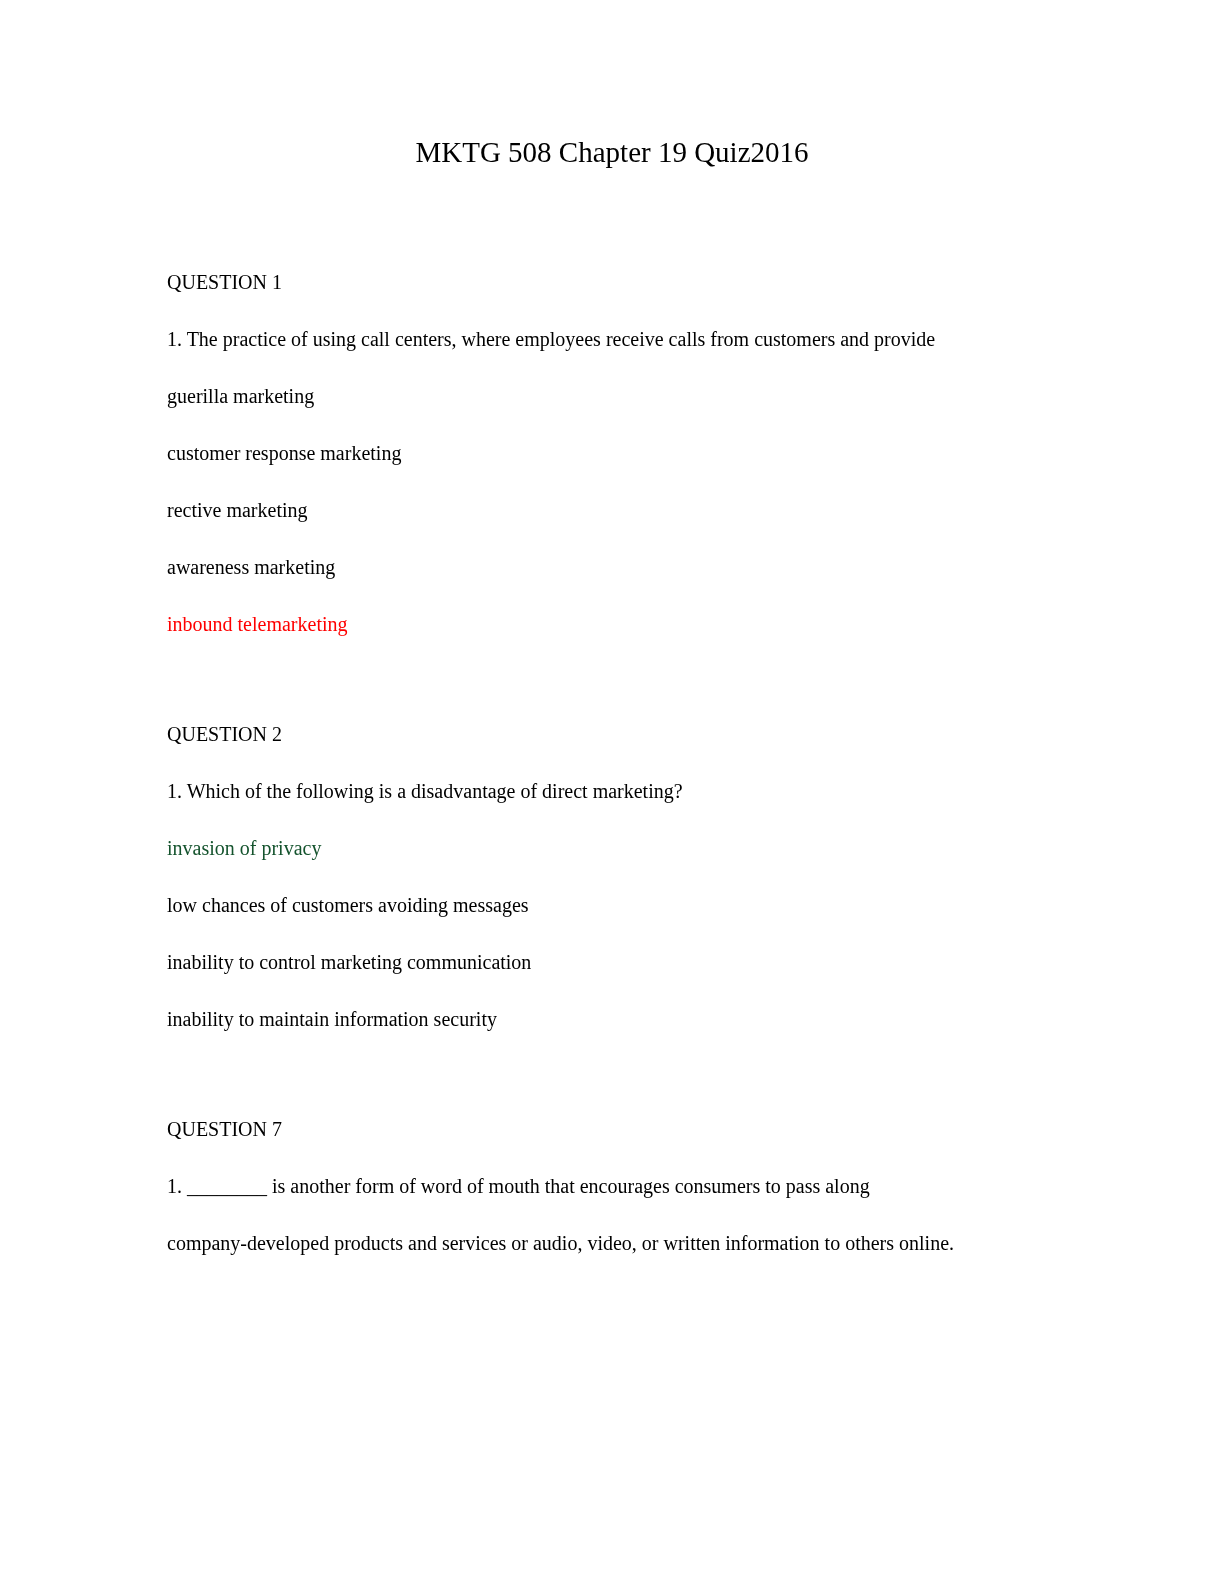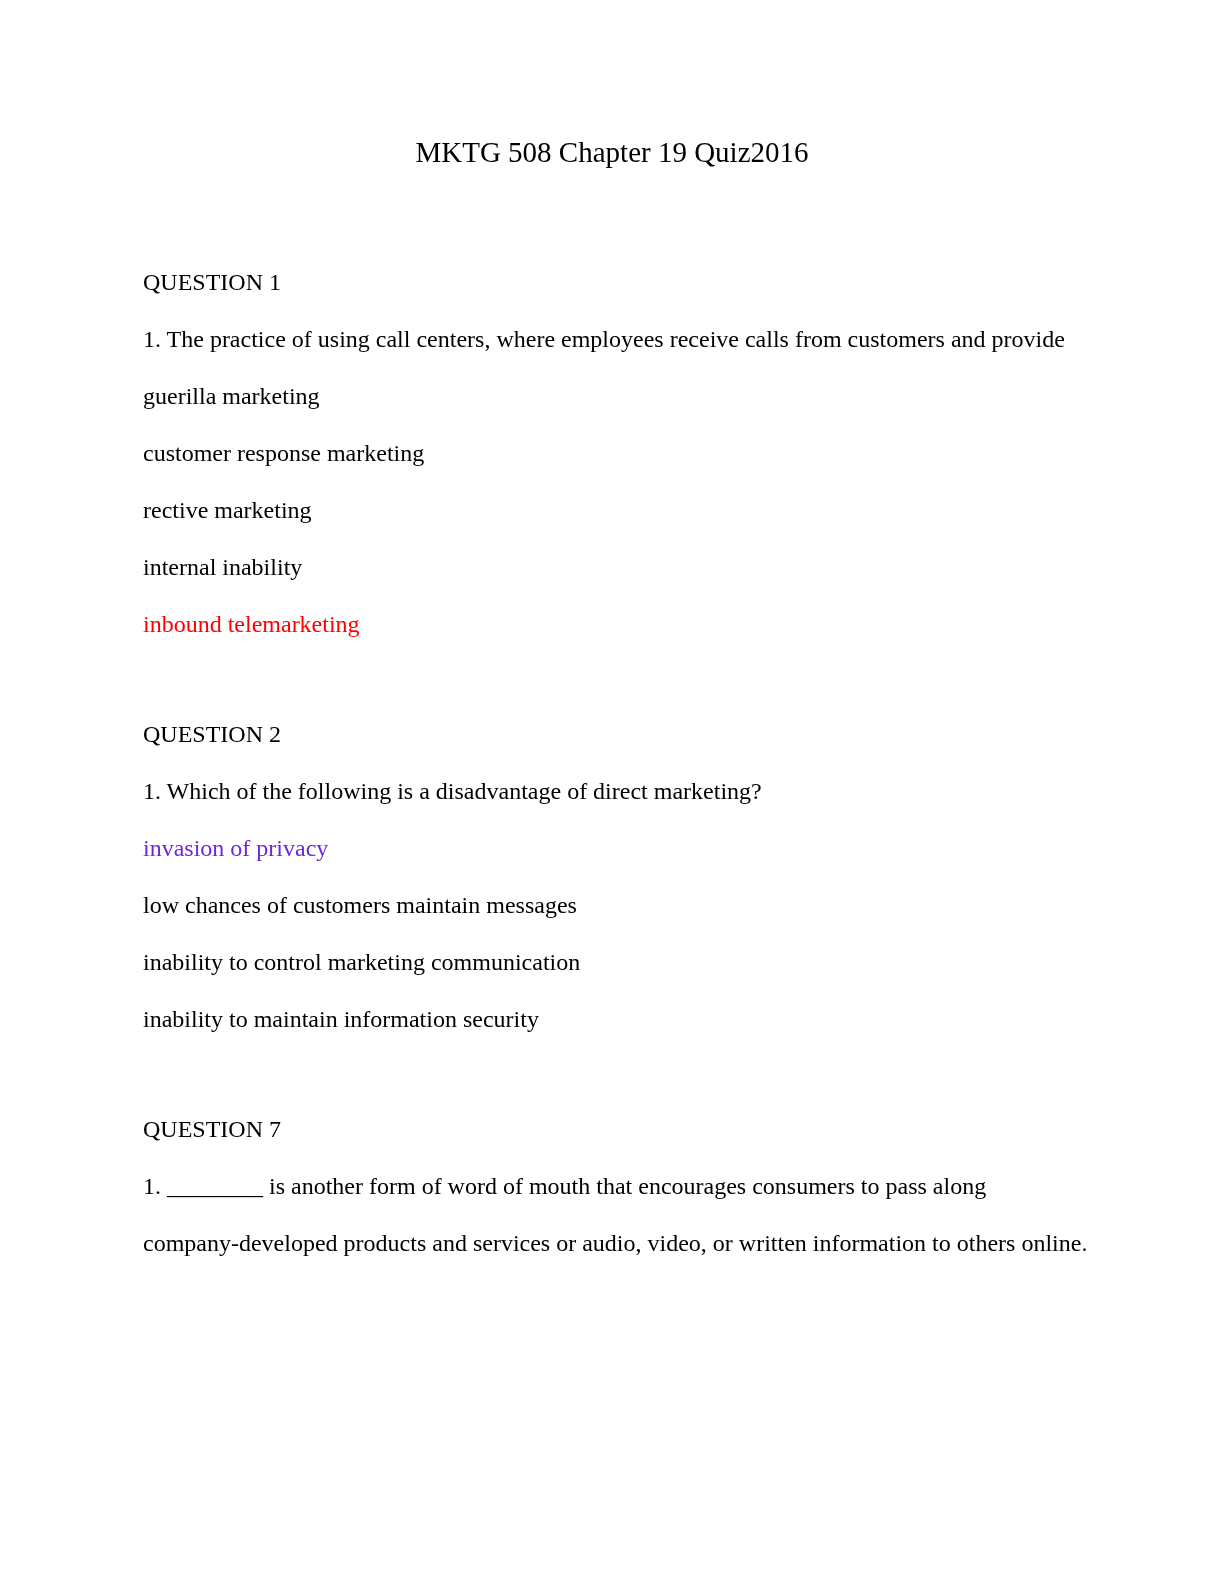--- a/index.html
+++ b/index.html
@@ -17,48 +17,49 @@
   }
   .doc-title {
     font-size: 29px;
     line-height: 38px;
     text-align: center;
     white-space: nowrap;
   }
   .question { margin-top: 53px; }
   .question.first { margin-top: 83px; }
   .line {
-    font-size: 24px;
+    font-size: 20px;
     line-height: 57px;
     white-space: nowrap;
+    margin-left: 24px;
   }
 </style>
 </head>
 <body>
 
 <div class="page">
   <div class="content">
 
     <div class="doc-title">MKTG 508 Chapter 19 Quiz2016</div>
 
     <section class="question first">
       <div class="line">QUESTION 1</div>
       <div class="line">1. The practice of using call centers, where employees receive calls from customers and provide</div>
       <div class="line">guerilla marketing</div>
       <div class="line">customer response marketing</div>
       <div class="line">rective marketing</div>
-      <div class="line">internal inability</div>
+      <div class="line">awareness marketing</div>
       <div class="line" style="color: rgb(255, 0, 0);">inbound telemarketing</div>
     </section>
 
     <section class="question">
       <div class="line">QUESTION 2</div>
       <div class="line">1. Which of the following is a disadvantage of direct marketing?</div>
-      <div class="line" style="color: #6d28d9;">invasion of privacy</div>
-      <div class="line">low chances of customers maintain messages</div>
+      <div class="line" style="color: #14532d;">invasion of privacy</div>
+      <div class="line">low chances of customers avoiding messages</div>
       <div class="line">inability to control marketing communication</div>
       <div class="line">inability to maintain information security</div>
     </section>
 
     <section class="question">
       <div class="line">QUESTION 7</div>
       <div class="line">1. ________ is another form of word of mouth that encourages consumers to pass along</div>
       <div class="line">company-developed products and services or audio, video, or written information to others online.</div>
     </section>
 

